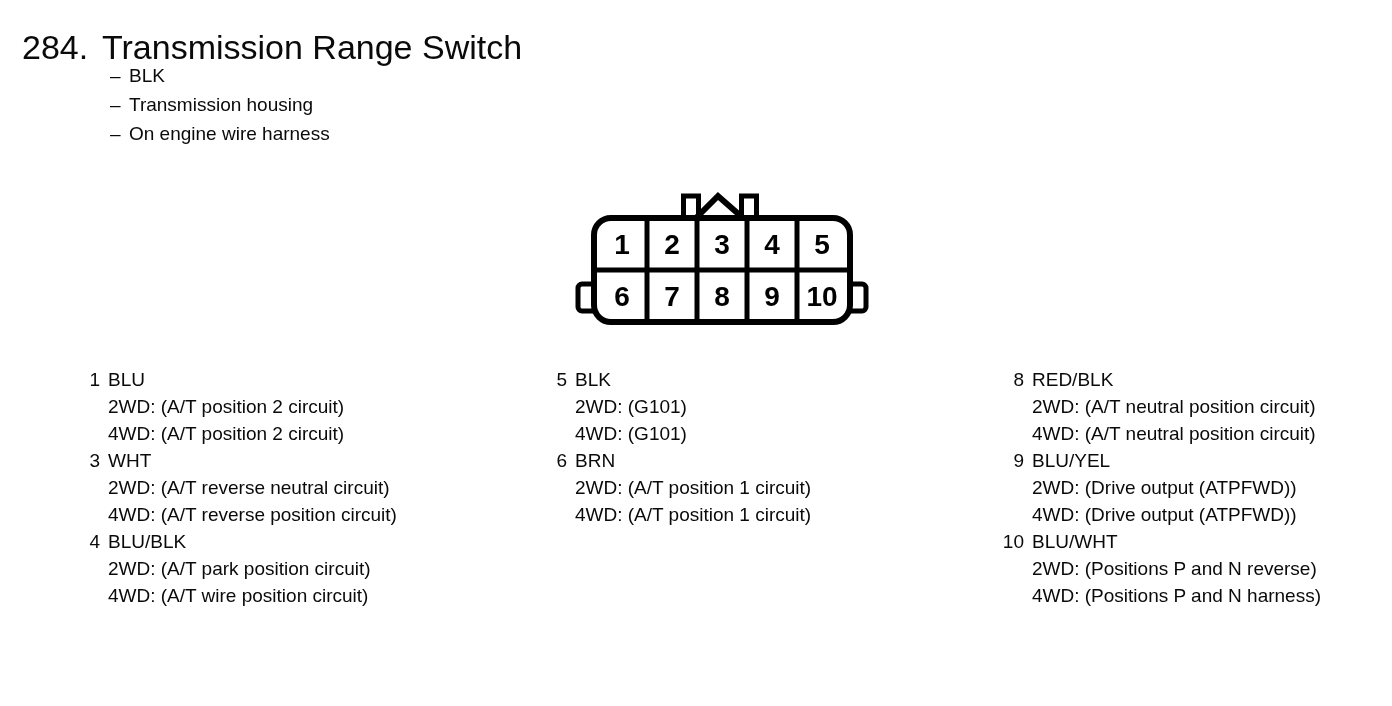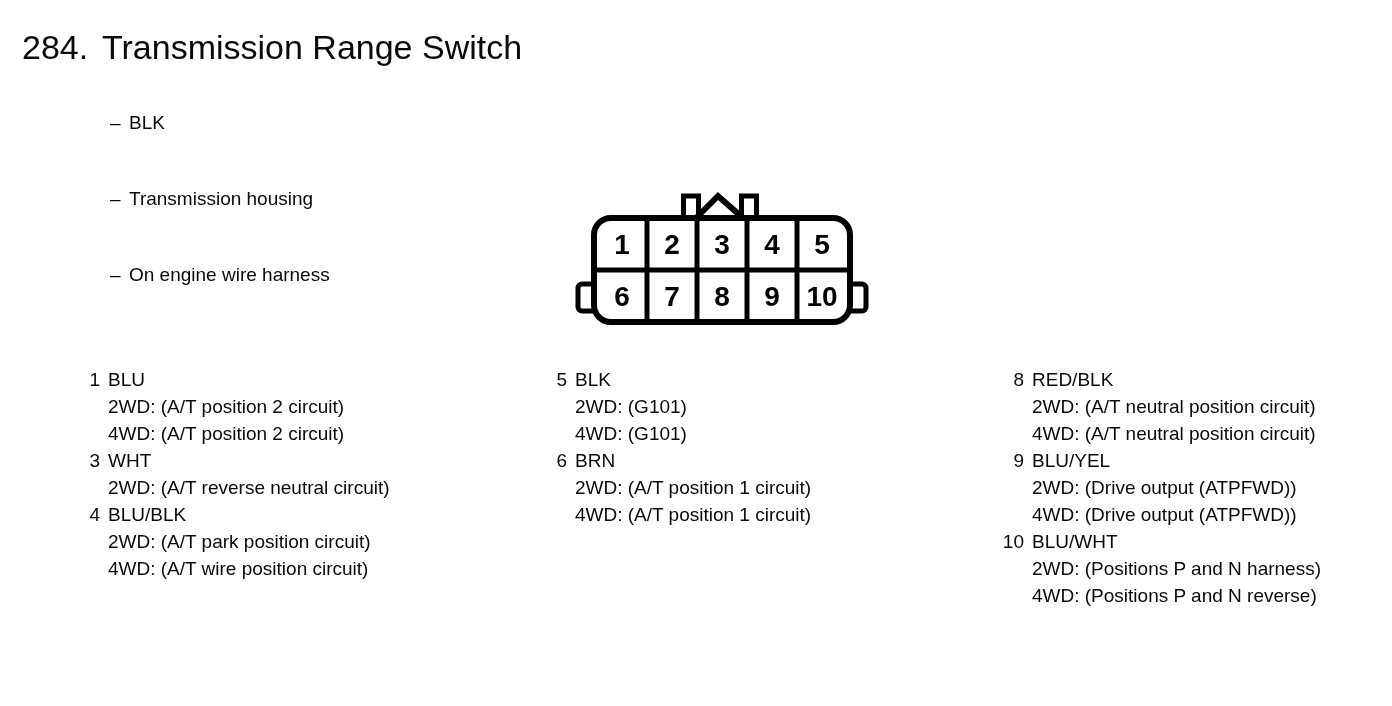--- a/index.html
+++ b/index.html
@@ -8,21 +8,21 @@
     font-family:"Liberation Sans", sans-serif;overflow:hidden;position:relative;
   }
   .page{position:absolute;inset:0;}
 
   
   .title-row{position:absolute;left:22px;top:12px;font-size:34px;font-weight:normal;white-space:nowrap;margin-top:16px;}
   .title-num{display:inline-block;min-width:80px;}
 
   
   .notes{position:absolute;left:110px;top:61px;font-size:19px;line-height:29px;}
-  .note{white-space:nowrap;margin-top:47px;}
+  .note{white-space:nowrap;}
   .note-bullet{display:inline-block;width:14px;}
   .note-text{margin-left:5px;}
 
   
   .connector-wrap{position:absolute;left:572px;top:187px;width:300px;height:140px;}
   .pin-digit{font-family:"Liberation Sans", sans-serif;font-weight:bold;font-size:28px;}
 
   
   .legend-col{position:absolute;top:366px;font-size:19px;line-height:27px;}
   .legend-col-1{left:76px;width:440px;}
@@ -83,20 +83,21 @@
 
   <div class="legend-col legend-col-1">
       <div class="pin">
         <div class="pin-head"><span class="pin-num">1</span><span class="pin-color">BLU</span></div>
         <div class="pin-line">2WD: (A/T position 2 circuit)</div>
         <div class="pin-line">4WD: (A/T position 2 circuit)</div>
       </div>
       <div class="pin">
         <div class="pin-head"><span class="pin-num">3</span><span class="pin-color">WHT</span></div>
         <div class="pin-line">2WD: (A/T reverse neutral circuit)</div>
+        <div class="pin-line">4WD: (A/T reverse position circuit)</div>
       </div>
       <div class="pin">
         <div class="pin-head"><span class="pin-num">4</span><span class="pin-color">BLU/BLK</span></div>
         <div class="pin-line">2WD: (A/T park position circuit)</div>
         <div class="pin-line">4WD: (A/T wire position circuit)</div>
       </div>
     </div>
   <div class="legend-col legend-col-2">
       <div class="pin">
         <div class="pin-head"><span class="pin-num">5</span><span class="pin-color">BLK</span></div>
@@ -115,18 +116,18 @@
         <div class="pin-line">2WD: (A/T neutral position circuit)</div>
         <div class="pin-line">4WD: (A/T neutral position circuit)</div>
       </div>
       <div class="pin">
         <div class="pin-head"><span class="pin-num">9</span><span class="pin-color">BLU/YEL</span></div>
         <div class="pin-line">2WD: (Drive output (ATPFWD))</div>
         <div class="pin-line">4WD: (Drive output (ATPFWD))</div>
       </div>
       <div class="pin">
         <div class="pin-head"><span class="pin-num">10</span><span class="pin-color">BLU/WHT</span></div>
-        <div class="pin-line">2WD: (Positions P and N harness)</div>
-        <div class="pin-line">4WD: (Positions P and N reverse)</div>
+        <div class="pin-line">2WD: (Positions P and N reverse)</div>
+        <div class="pin-line">4WD: (Positions P and N harness)</div>
       </div>
     </div>
 
 </div>
 
 </body></html>

